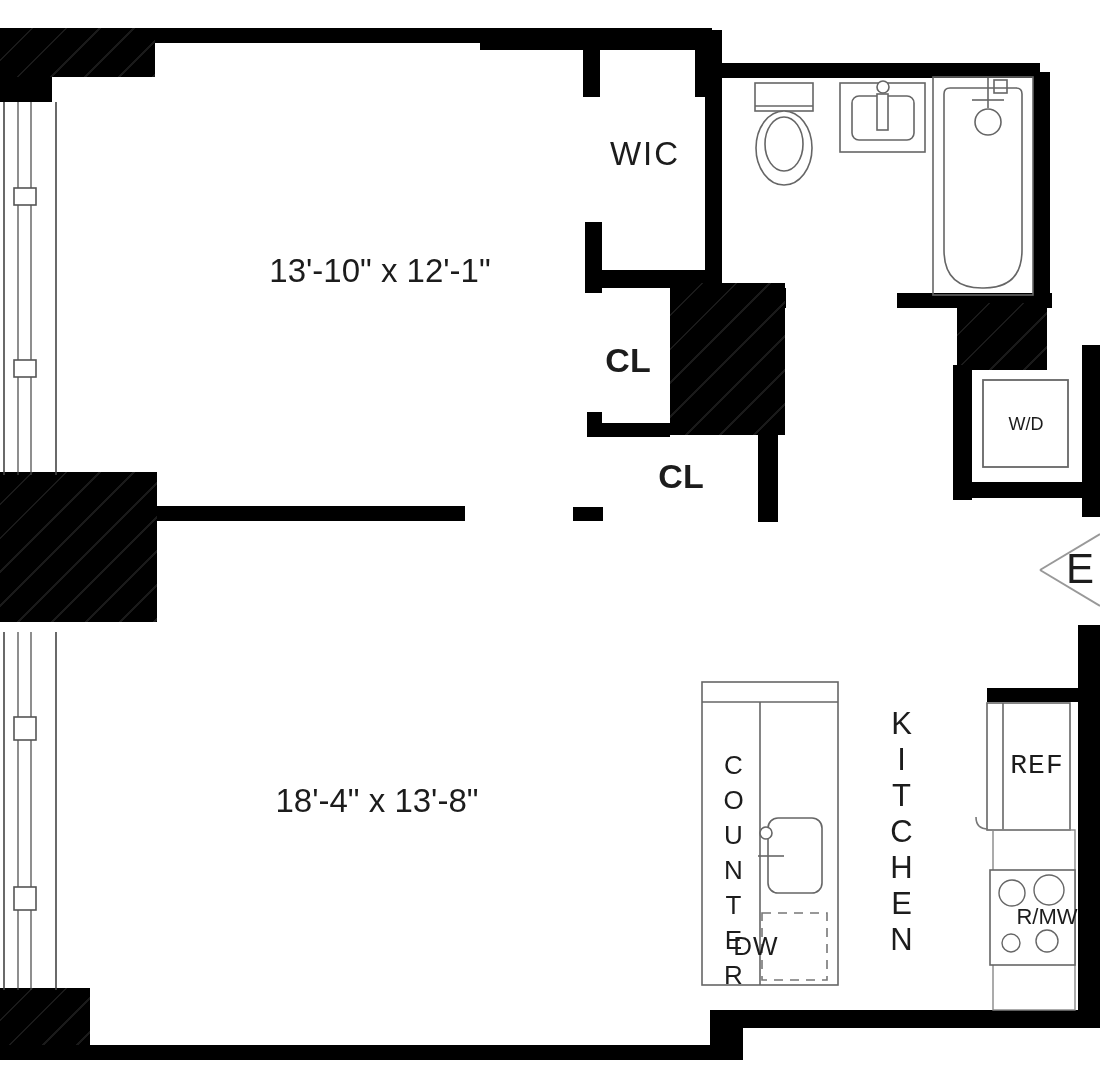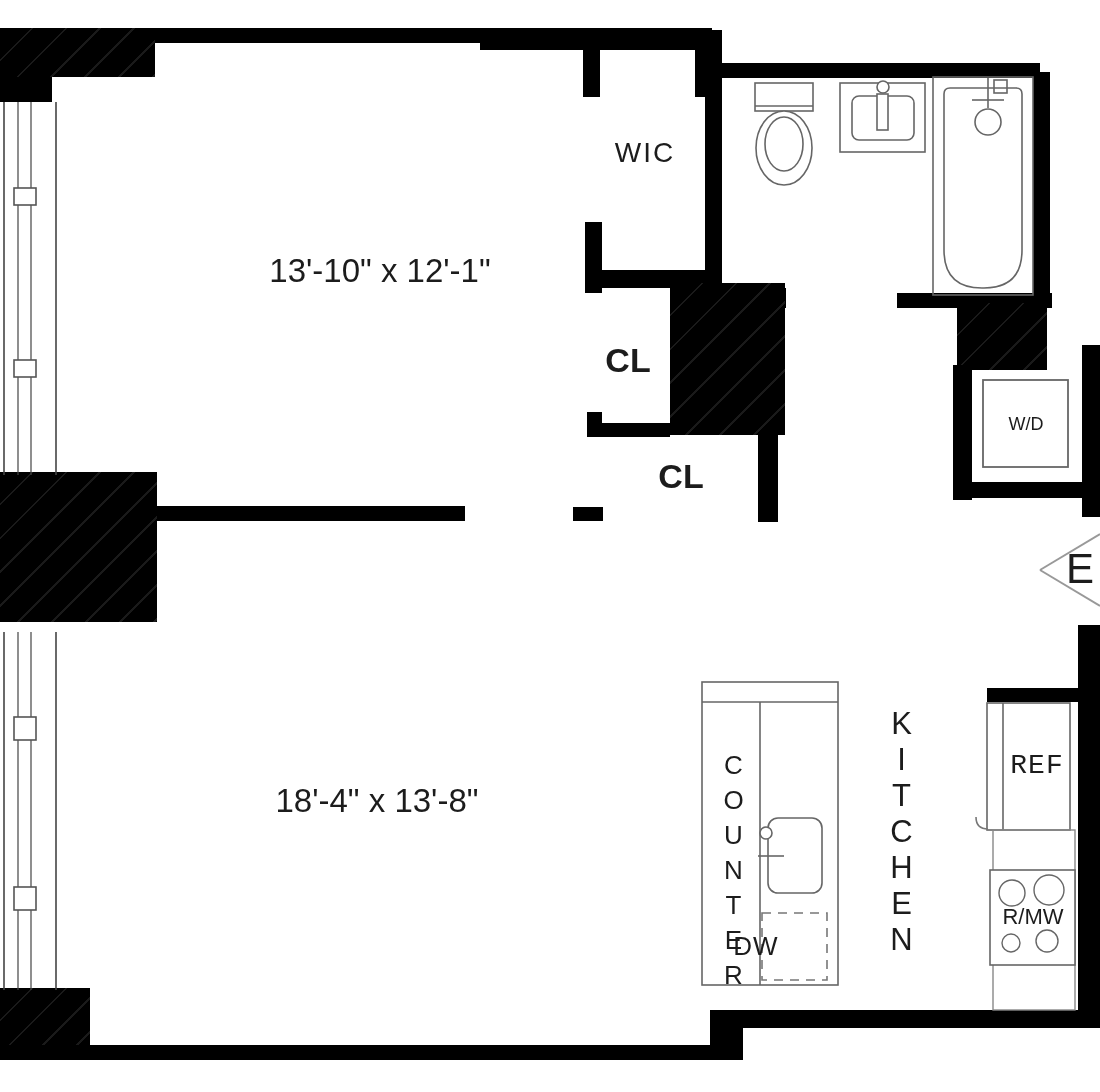--- a/index.html
+++ b/index.html
@@ -14,25 +14,25 @@
     background:#000 repeating-linear-gradient(135deg,
       rgba(255,255,255,0) 0 22px, rgba(255,255,255,0.10) 22px 24px);
   }
   svg.fixtures { position:absolute; left:0; top:0; }
   .lbl {
     position:absolute; transform:translate(-50%,-50%);
     white-space:nowrap; color:#1c1c1c; line-height:1;
   }
   .lbl-room  { font-size:36px; letter-spacing:1.5px; }
   .lbl-dims  { font-size:33px; }
-  .lbl-wic   { font-size:28px; letter-spacing:2px; }
+  .lbl-wic   { font-size:33px; letter-spacing:2px; }
   .lbl-cl    { font-size:34px;font-weight:bold; }
   .lbl-wd    { font-size:18px; }
   .lbl-ref   { font-size:28px; letter-spacing:1px;font-family:Liberation Mono, monospace; }
-  .lbl-rmw   { font-size:22px; }
+  .lbl-rmw   { font-size:22px;margin-left:14px; }
   .lbl-dw    { font-size:26px; letter-spacing:1px; }
   .lbl-e     { font-size:42px; }
   .lbl-vert {
     position:absolute; transform:translateX(-50%);
     writing-mode:vertical-rl; text-orientation:upright;
     color:#1c1c1c; white-space:nowrap;
   }
   .lbl-counter { font-size:26px; letter-spacing:5px; }
   .lbl-kitchen { font-size:31px; letter-spacing:1px; }
 </style>

